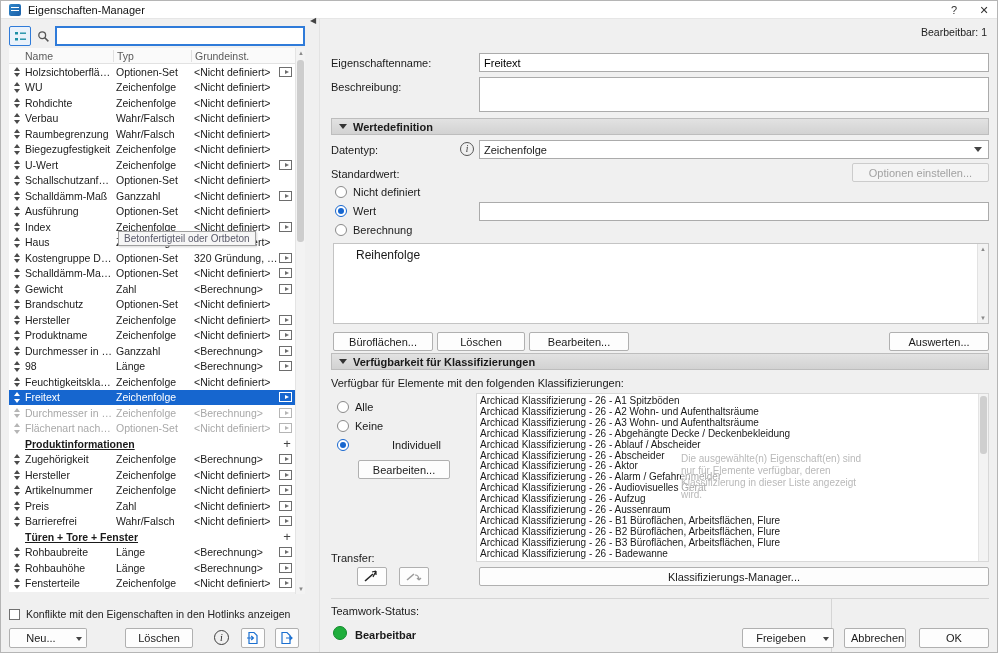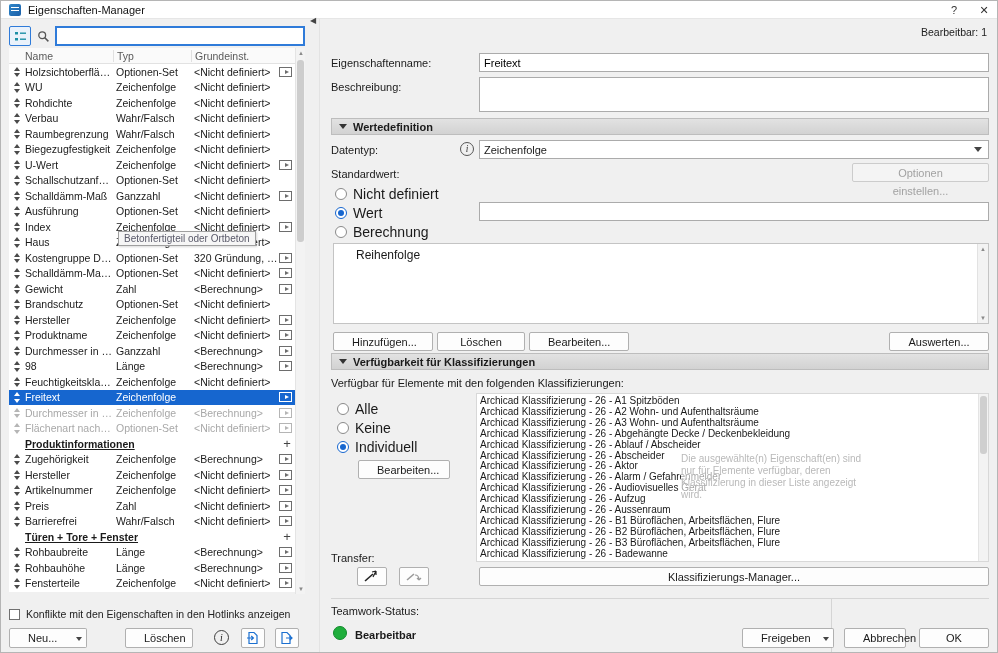--- a/index.html
+++ b/index.html
@@ -51,21 +51,21 @@
   .left-vscroll .arr-up { position:absolute; top:2px; left:0; width:10px; }
   .left-vscroll .arr-dn { position:absolute; bottom:2px; left:0; width:10px; }
   .left-vscroll .thumb { position:absolute; left:1px; top:12px; width:7px; height:182px; background:#cdcdcd; border-radius:3px; }
 
   .row-tooltip { position:absolute; left:117px; top:230px; background:#f6f6f6; border:1px solid #9f9f9f; color:#5a5a6a; font-size:10px; padding:1px 5px; z-index:30; box-shadow:1px 1px 2px rgba(0,0,0,.15); }
 
   .conflict-row { position:absolute; left:8px; top:607px; display:flex; align-items:center; font-size:10.5px; color:#222; }
   .checkbox { width:11px; height:11px; border:1px solid #707070; background:#fff; margin-right:6px; }
 
   .lf-btn { position:absolute; top:627px; height:20px; }
-  .btn { background:#fdfdfd; border:1px solid #b0b0b0; border-radius:2px; font:11px "Liberation Sans",sans-serif; color:#1a1a1a; text-align:center; padding:0 18px; line-height:18px; }
+  .btn { background:#fdfdfd; border:1px solid #b0b0b0; border-radius:2px; font:11px "Liberation Sans",sans-serif; color:#1a1a1a; text-align:center; padding:0 6px; line-height:18px; }
   .btn.disabled { color:#a2a2a2; background:#f4f4f4; border-color:#cccccc; }
   .split-arrow { width:15px; padding:0; position:relative; }
   .split-arrow::after { content:""; position:absolute; left:4px; top:8px; border-left:3.5px solid transparent; border-right:3.5px solid transparent; border-top:4px solid #444; }
   .btn-neu { left:8px; width:64px; border-top-right-radius:0; border-bottom-right-radius:0; }
   .btn-neu-arrow { left:71px; border-left:none; border-top-left-radius:0; border-bottom-left-radius:0; }
   .btn-loeschen-left { left:124px; width:68px; }
   .info-circle { position:absolute; left:213px; top:629px; width:15px; height:15px; border:1px solid #3c3c3c; border-radius:50%; text-align:center; line-height:14px; font-size:10px; font-style:italic; font-family:"Liberation Serif",serif; color:#222; }
   .icon-btn { position:absolute; top:627px; width:24px; height:20px; background:#fdfdfd; border:1px solid #b0b0b0; border-radius:2px; display:flex; align-items:center; justify-content:center; }
   .icon-btn.b1 { left:240px; } .icon-btn.b2 { left:274px; }
 
@@ -100,26 +100,26 @@
   .btn-del { left:436px; top:331px; width:88px; height:19px; }
   .btn-edit { left:528px; top:331px; width:100px; height:19px; }
   .btn-eval { left:888px; top:331px; width:100px; height:19px; }
   .btn-edit2 { left:357px; top:459px; width:92px; height:19px; }
   .btn-mgr { left:478px; top:566px; width:510px; height:19px; }
   .btn-release { left:741px; top:627px; width:78px; height:20px; border-top-right-radius:0; border-bottom-right-radius:0; }
   .btn-release-arrow { left:818px; top:627px; height:20px; border-left:none; border-top-left-radius:0; border-bottom-left-radius:0; }
   .btn-cancel { left:843px; top:627px; width:62px; height:20px; }
   .btn-ok { left:918px; top:627px; width:70px; height:20px; }
 
-  .radio-row { position:absolute; display:flex; align-items:center; font-size:14px; }
+  .radio-row { position:absolute; display:flex; align-items:center; font-size:11px; }
   .radio { width:12px; height:12px; border:1px solid #8a8a8a; border-radius:50%; background:#fff; margin-right:6px; position:relative; flex:0 0 12px; }
   .radio.sel { border-color:#1666cf; }
   .radio.sel::after { content:""; position:absolute; left:2px; top:2px; width:6px; height:6px; border-radius:50%; background:#1666cf; }
   .r-nd { left:334px; top:185px; } .r-wert { left:334px; top:204px; } .r-ber { left:334px; top:223px; }
-  .r-alle { left:336px; top:400px; } .r-keine { left:336px; top:419px; } .r-indiv { left:336px; top:438px; }
+  .r-alle { left:336px; top:400px; } .r-keine { left:336px; top:419px; } .r-indiv { left:336px; top:438px;gap:37px; }
 
   .orderlist { position:absolute; left:332px; top:242px; width:656px; height:81px; background:#fff; border:1px solid #c4c4c4; }
   .order-label { position:absolute; left:22px; top:4px; font-size:12px; color:#1a1a1a; }
   .mini-vscroll { position:absolute; right:0; top:0; width:11px; height:100%; background:#f3f3f3; border-left:1px solid #e2e2e2; font-size:6px; color:#8a8a8a; text-align:center; }
   .mini-vscroll .arr-up { position:absolute; top:2px; left:0; width:10px; }
   .mini-vscroll .arr-dn { position:absolute; bottom:2px; left:0; width:10px; }
 
   .avail-intro { position:absolute; left:330px; top:376px; font-size:11px; }
   .classlist { position:absolute; left:475px; top:392px; width:513px; height:169px; background:#fff; border:1px solid #d8d8d8; overflow:hidden; padding:2px 0 0 3px; }
   .citem { font-size:10px; line-height:10.9px; white-space:nowrap; overflow:hidden; }
@@ -472,21 +472,21 @@
   </label>
 
   <div class="orderlist">
     <div class="order-label">Reihenfolge</div>
     <div class="mini-vscroll">
       <span class="arr-up">▲</span>
       <span class="arr-dn">▼</span>
     </div>
   </div>
 
-  <button class="btn btn-abs btn-add">Hinzufügen...</button>
+  <button class="btn btn-abs btn-add">Büroflächen...</button>
   <button class="btn btn-abs btn-del">Löschen</button>
   <button class="btn btn-abs btn-edit">Bearbeiten...</button>
   <button class="btn btn-abs btn-eval">Auswerten...</button>
 
   <div class="section sec2">
     <span class="tri"></span>
     <span class="sec-title">Verfügbarkeit für Klassifizierungen</span>
   </div>
 
   <div class="avail-intro">Verfügbar für Elemente mit den folgenden Klassifizierungen:</div>

